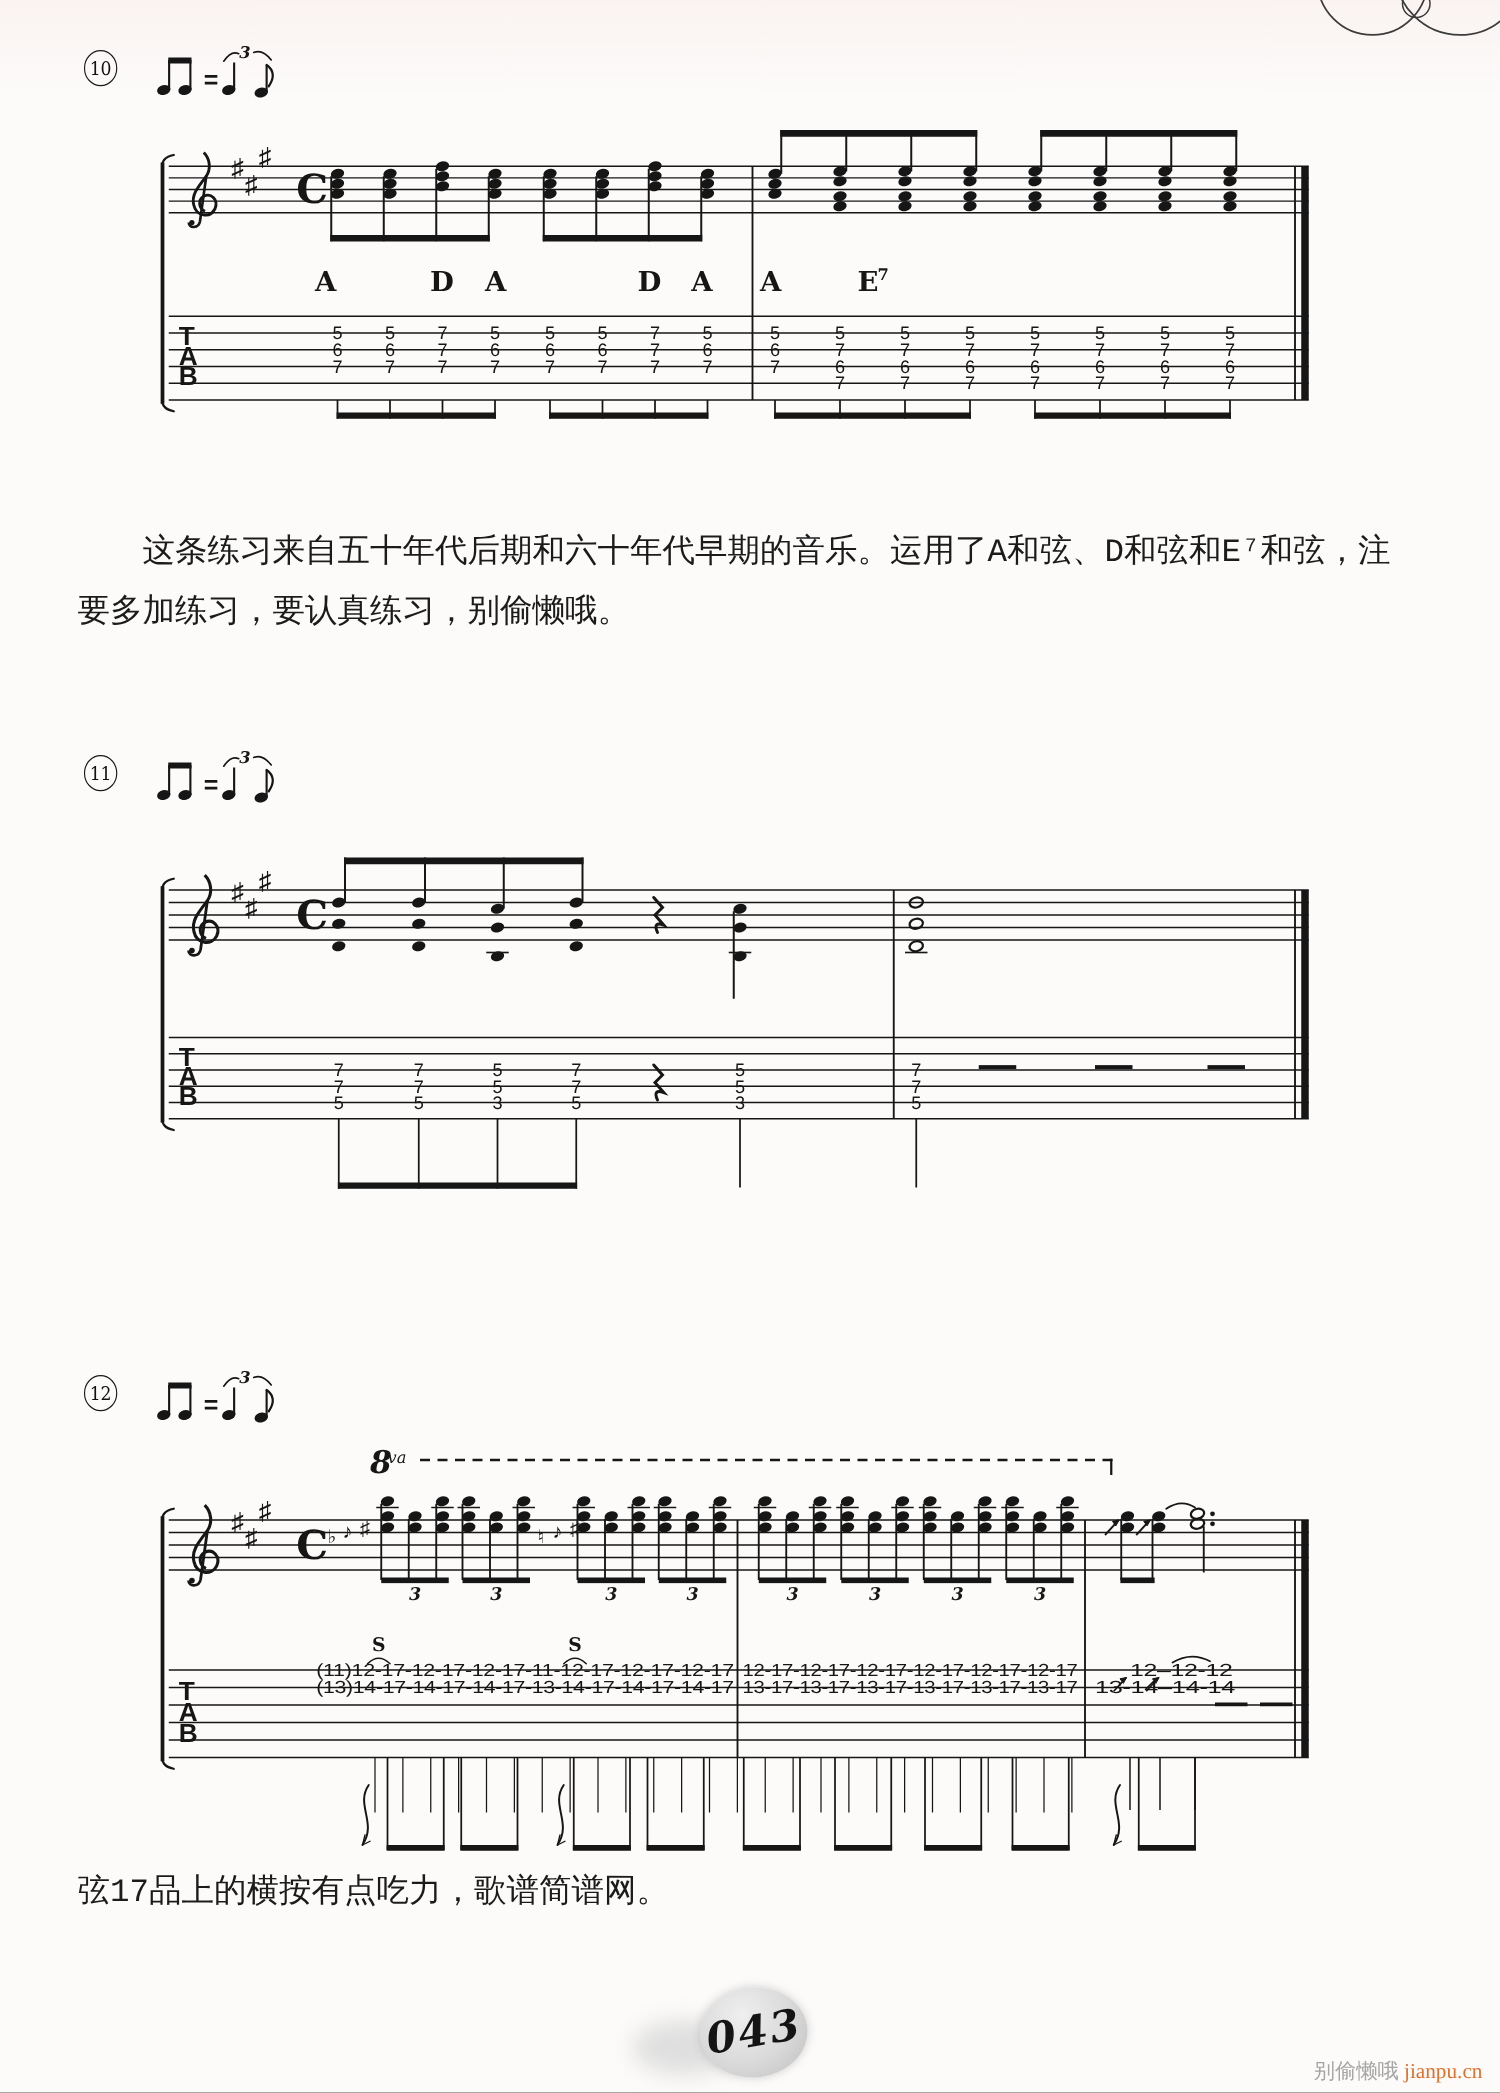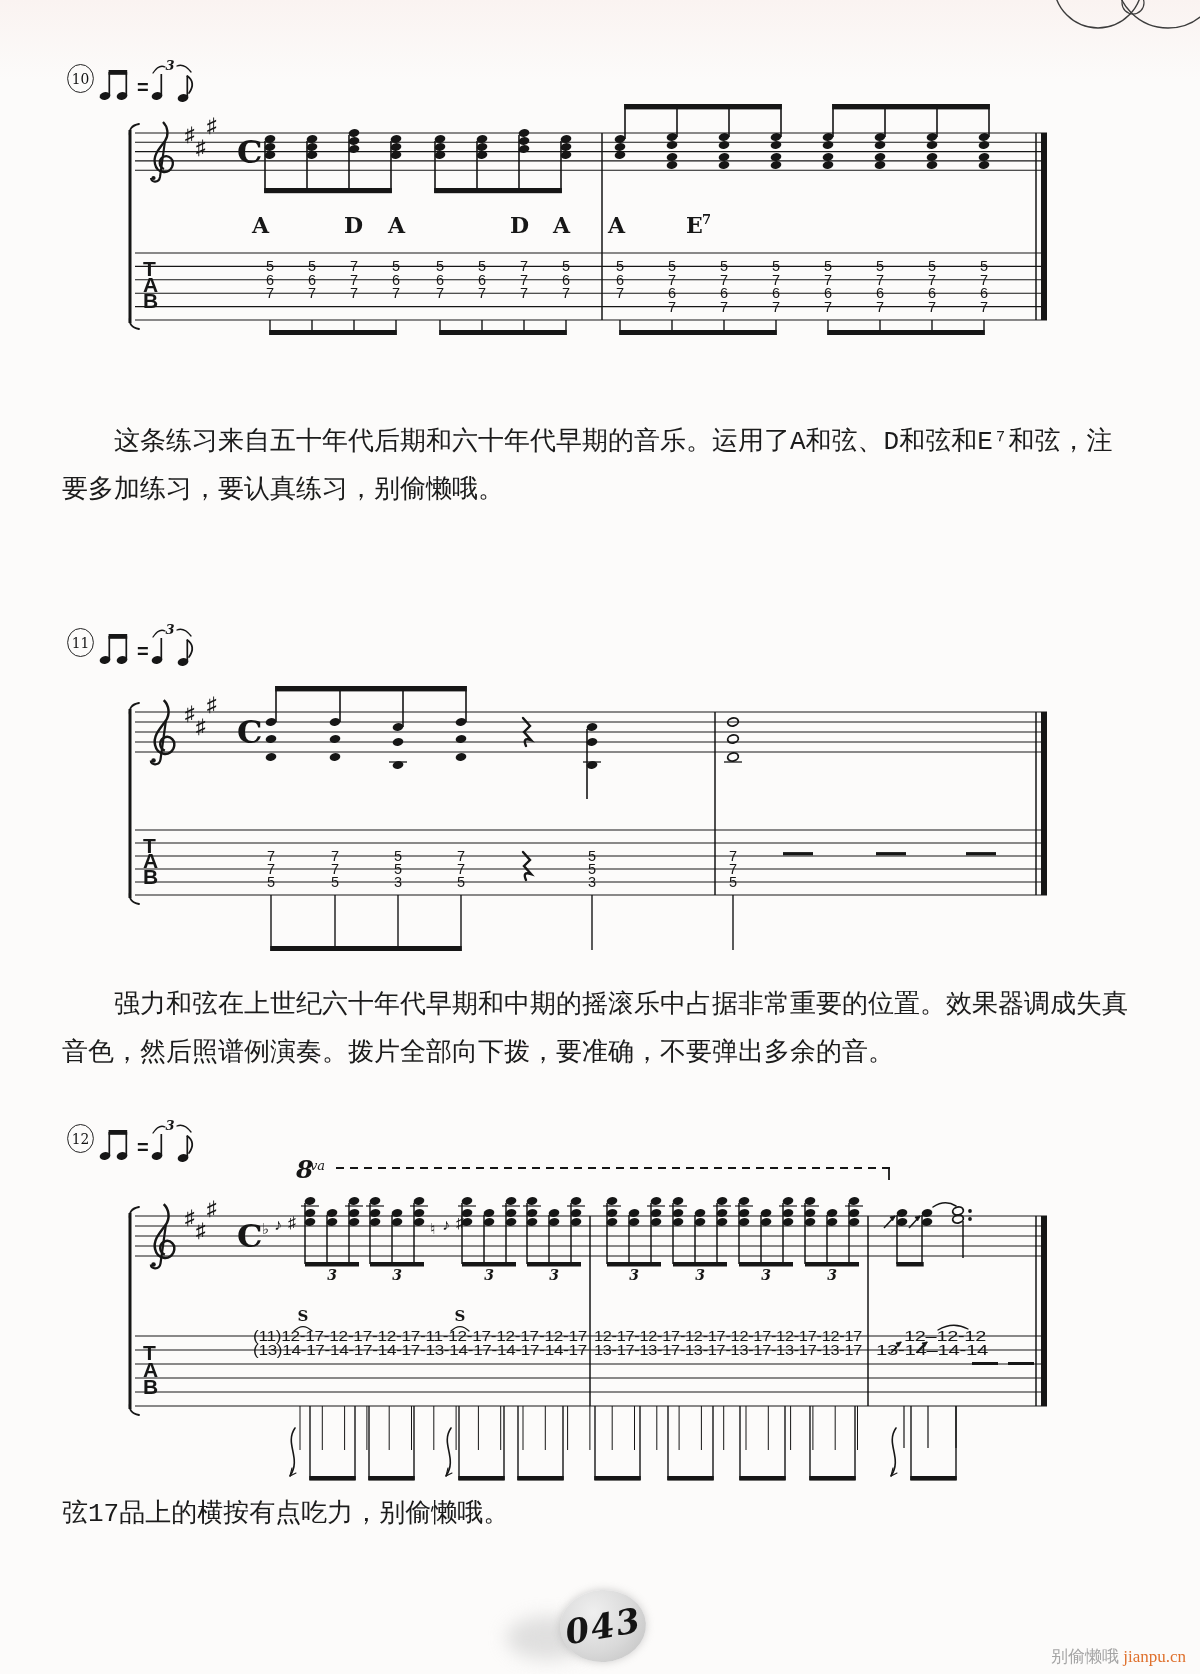--- a/index.html
+++ b/index.html
@@ -1,21 +1,21 @@
 <!DOCTYPE html>
 <html><head>
 <meta charset="utf-8">
 <style>
   html,body{margin:0;padding:0;background:#888;}
   .page{position:relative;width:1200px;height:1674px;margin:0 auto;overflow:hidden;
         background:linear-gradient(180deg,#faf3f1 0px,#fcfbfa 80px,#fcfbfa 100%);
         font-family:"Liberation Sans",sans-serif;}
   #music{position:absolute;left:0;top:0;}
   .corner{position:absolute;top:0;right:0;width:180px;height:42px;overflow:hidden;}
-  .hdr{position:absolute;left:66px;display:flex;align-items:flex-start;height:42px;margin-top:24px;}
+  .hdr{position:absolute;left:66px;display:flex;align-items:flex-start;gap:26px;height:42px;}
   #h10{top:34px}#h11{top:598px}#h12{top:1094px}
   .circ{display:inline-flex;align-items:center;justify-content:center;flex:0 0 auto;
         width:27px;height:27px;margin-top:6px;border:1.8px solid #1a1a1a;border-radius:50%;
         font-family:"DejaVu Serif",serif;font-size:15px;color:#111;transform:scaleX(.92);}
   .swing{width:120px;height:50px;}
   .para{position:absolute;left:62px;width:1110px;color:#1b1b1b;
         font-family:Liberation Mono, monospace;font-size:26px;line-height:48px;white-space:nowrap;}
   #p1{top:418px}#p2{top:981px}#p3{top:1490px}
   .para p{margin:0}
   .para .ind{text-indent:52px}
@@ -672,27 +672,23 @@
         <path d="M 82 8 Q 89 5 96 14" stroke="#161616" stroke-width="1.3" fill="none" stroke-linecap="round"></path>
         <text x="75" y="12" fill="#161616" font-size="13" font-family="&quot;DejaVu Serif&quot;,serif" text-anchor="middle" font-style="italic" font-weight="bold">3</text>
       </svg>
   </div>
 
   <div class="para" id="p1">
     <p class="ind">这条练习来自五十年代后期和六十年代早期的音乐。运用了A和弦、D和弦和E⁷和弦，注</p>
     <p>要多加练习，要认真练习，别偷懒哦。</p>
   </div>
 
-  <div class="para" id="p2">
-    <p class="ind">强力和弦在上世纪六十年代早期和中期的摇滚乐中占据非常重要的位置。效果器调成失真</p>
-    <p>音色，然后照谱例演奏。拨片全部向下拨，要准确，不要弹出多余的音。</p>
-  </div>
 
   <div class="para" id="p3">
-    <p>弦17品上的横按有点吃力，别偷懒哦。</p>
+    <p>弦17品上的横按有点吃力，歌谱简谱网。</p>
   </div>
 
   <div class="smudge"></div>
   <div class="badge">
     <span>043</span>
   </div>
 
   <div class="wm">
     <span class="wm-site">别偷懒哦</span>
     <span class="wm-url">jianpu.cn</span>

